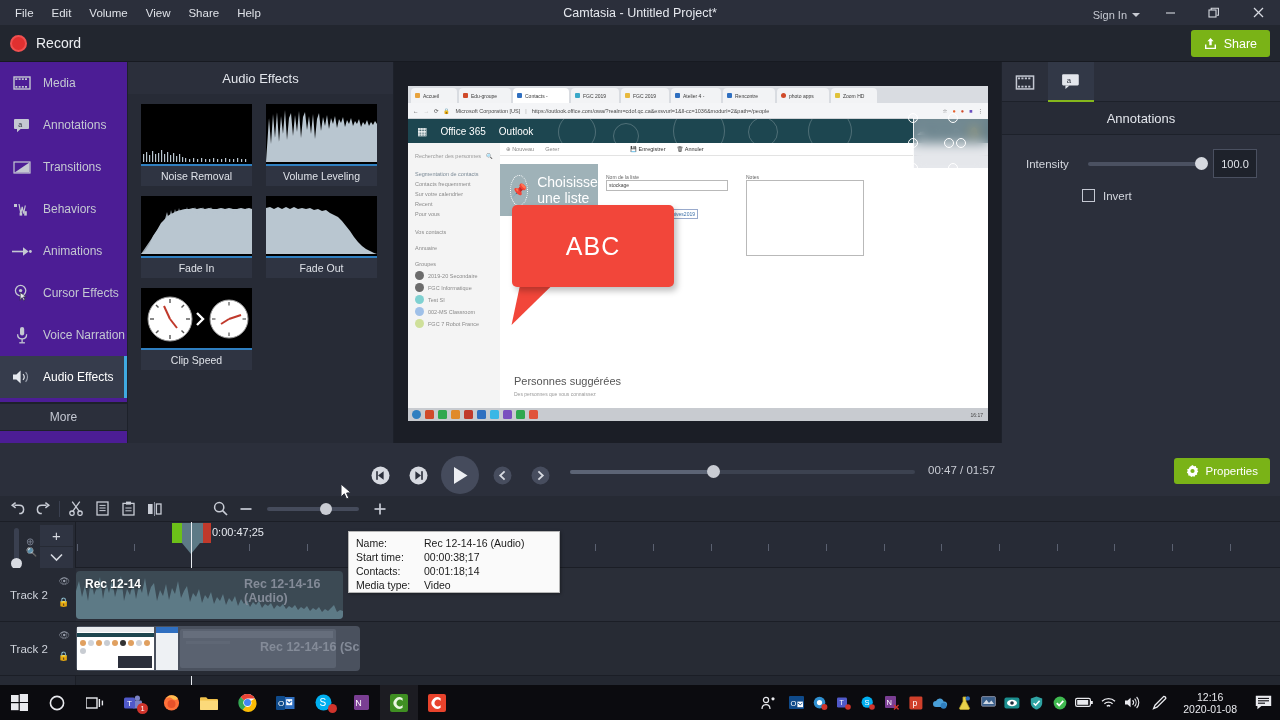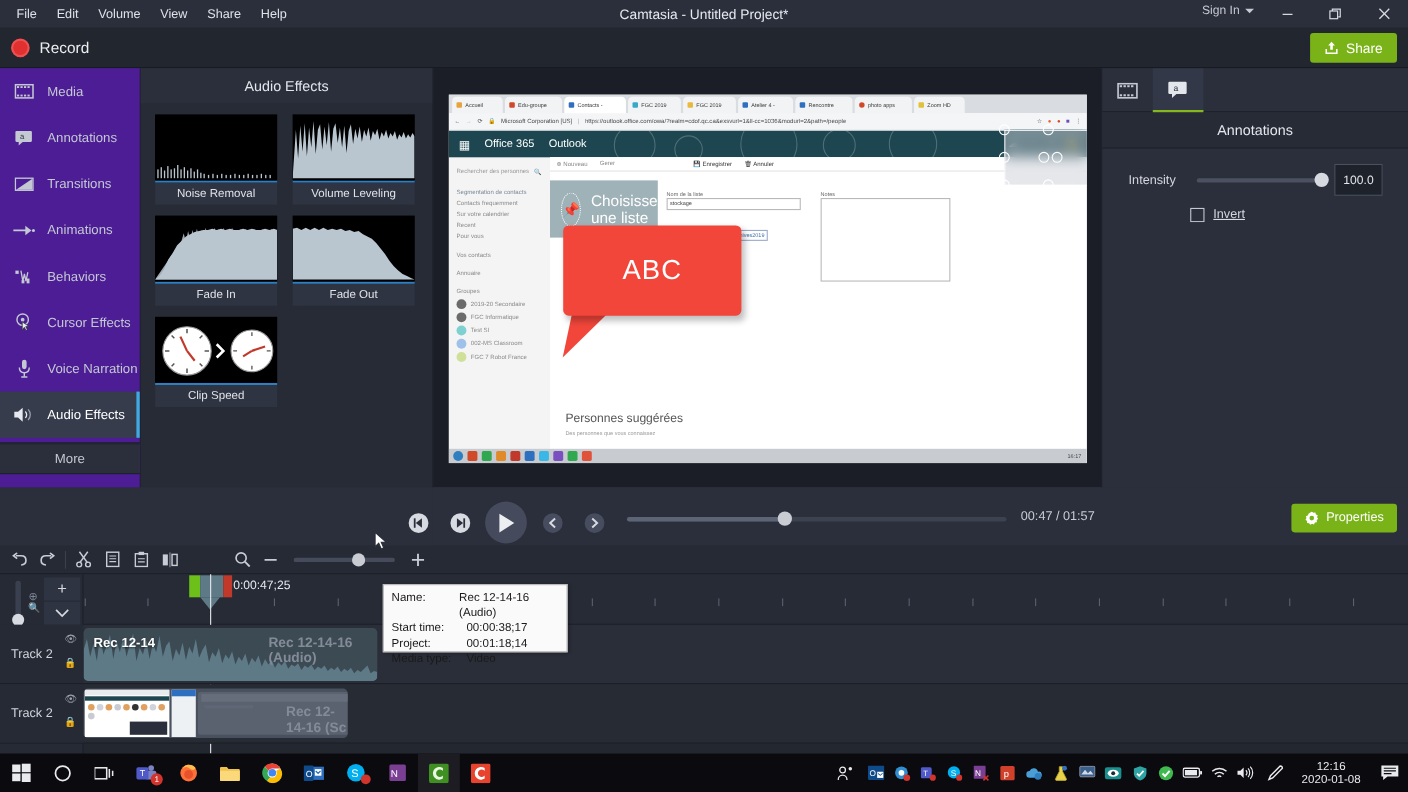--- a/index.html
+++ b/index.html
@@ -23,21 +23,21 @@
   .menu-item {
     padding:3px 9px; font-size:11.5px; color:#dfe2e8; cursor:default;
     white-space:nowrap;
   }
   .title-center {
     position:absolute; left:0; width:1280px; text-align:center;
     font-size:12.5px; color:#e6e9ef; pointer-events:none;
   }
   .title-right {
     position:absolute; right:0; top:0; height:25px;
-    display:flex; align-items:flex-start; gap:0px;
+    display:flex; align-items:flex-end; gap:0px;
   }
   .signin { font-size:11px; color:#c7cad2; padding:4px 8px; display:flex; align-items:center; gap:5px;}
   .caret-dn { width:0;height:0;border-left:4px solid transparent;border-right:4px solid transparent;border-top:4px solid #c7cad2; display:inline-block;}
   .win-btn {
     width:44px; height:25px; display:flex; align-items:center; justify-content:center;
     color:#d6d9e0; font-size:13px;
   }
 
   
   .toolbar {
@@ -182,21 +182,21 @@
   .rhead { height:33px; display:flex;align-items:center;justify-content:center; font-size:13px;
     color:#e3e6ec; background:#272b36; border-bottom:1px solid #1d212a;}
   .rsub { height:33px; display:flex;align-items:center;justify-content:center; font-size:12.5px;
     color:#e3e6ec; background:#22262f; border-bottom:1px solid #1d212a;}
   .prop-row { display:flex; align-items:center; padding:14px 0 0 24px; gap:10px;}
   .prop-lbl { font-size:11.5px; color:#d4d7de; width:52px;}
   .slider { position:relative; width:115px; height:4px; background:#4b5161; border-radius:2px;}
   .slider-knob { position:absolute; right:-5px; top:-5px; width:13px;height:13px;border-radius:50%;background:#d6d9df;}
   .numbox { width:44px; height:29px; background:#1e222b; border:1px solid #4a5060;
     font-size:11px; color:#e2e5ea; display:flex;align-items:center;justify-content:center;}
-  .chk-row { display:flex; align-items:flex-start; gap:8px; padding:11px 0 0 80px;text-decoration:underline;}
+  .chk-row { display:flex; align-items:flex-end; gap:8px; padding:11px 0 0 80px;}
   .chk { width:13px;height:13px;border:1.5px solid #c4c8d2; background:#2b2f3b;}
 
   
   .tl-toolbar { position:absolute; top:496px; left:0; width:1280px; height:26px;
      background:#262a34; display:flex; align-items:center; border-bottom:1px solid #1b1e26;}
   .tl-ico { width:26px;height:26px;display:flex;align-items:center;justify-content:center;color:#c8ccd5;}
   .tl-div { width:1px;height:16px;background:#3a4050;margin:0 3px;}
   .zoom-slider { position:relative; width:92px;height:4px;background:#454b5b;border-radius:2px;margin:0 8px;}
   .zoom-knob{position:absolute;left:53px;top:-4px;width:12px;height:12px;border-radius:50%;background:#c9ccd3;}
 
@@ -220,21 +220,21 @@
   .track-eyes { position:absolute; right:6px; top:8px; display:flex; flex-direction:column; gap:11px; }
   .clip { position:absolute; border-radius:4px; overflow:hidden; }
   .clip-audio { background:#3c4a54; }
   .wave { position:absolute; bottom:0; left:0; width:100%; height:100%; }
   .clip-lbl { position:absolute; left:9px; top:6px; font-size:12px; font-weight:bold; color:#fff;
      text-shadow:0 1px 2px rgba(0,0,0,.6); }
   .clip-lbl-dim { position:absolute; font-size:12.5px; color:#848b98; font-weight:bold;}
 
   
   .tooltip {
-    position:absolute; left:348px; top:531px; width:168px; height:62px;
+    position:absolute; left:348px; top:531px; width:212px; height:62px;
     background:#fafafa; border:1px solid #b5b5b5; padding:4px 7px;
     font-size:10.5px; color:#1a1a1a; box-shadow:1px 1px 3px rgba(0,0,0,.35);
     z-index:40;
   }
   .tt-row { display:flex; line-height:14px; }
   .tt-k { width:68px; }
 
   
   .wintb { position:absolute; left:0; top:685px; width:1280px; height:35px; background:#0b0b0f;
      display:flex; align-items:center; }
@@ -334,38 +334,38 @@
       <span class="rail-ico">
         <svg width="18" height="13" viewBox="0 0 18 13">
           <rect x="1" y="1" width="16" height="11" fill="none" stroke="#c4c8d2" stroke-width="1.2"></rect>
           <path d="M1.6 11.4 L16.4 1.6 V11.4 Z" fill="#c4c8d2"></path>
         </svg>
       </span>
       <span>Transitions</span>
     </div>
     <div class="rail-item">
       <span class="rail-ico">
-        <svg width="20" height="11" viewBox="0 0 20 11">
-          <line x1="0" y1="5.5" x2="12" y2="5.5" stroke="#c4c8d2" stroke-width="1.6"></line>
-          <path d="M11 1.2 L16.6 5.5 L11 9.8 Z" fill="#c4c8d2"></path>
-          <circle cx="18.4" cy="5.5" r="1.4" fill="#c4c8d2"></circle>
-        </svg>
-      </span>
-      <span>Animations</span>
-    </div>
-    <div class="rail-item">
-      <span class="rail-ico">
         <svg width="18" height="15" viewBox="0 0 18 15">
           <rect x="1" y="2" width="3" height="3" fill="#c4c8d2"></rect>
           <path d="M6 2 L7.8 11.5 L9.2 5 L10.6 11.5 L12.3 3.5" fill="none" stroke="#c4c8d2" stroke-width="1.2"></path>
           <rect x="6.6" y="10.6" width="2.6" height="3" fill="#c4c8d2"></rect>
           <rect x="11.2" y="9.2" width="2.6" height="4.4" fill="#c4c8d2"></rect>
         </svg>
       </span>
       <span>Behaviors</span>
+    </div>
+    <div class="rail-item">
+      <span class="rail-ico">
+        <svg width="20" height="11" viewBox="0 0 20 11">
+          <line x1="0" y1="5.5" x2="12" y2="5.5" stroke="#c4c8d2" stroke-width="1.6"></line>
+          <path d="M11 1.2 L16.6 5.5 L11 9.8 Z" fill="#c4c8d2"></path>
+          <circle cx="18.4" cy="5.5" r="1.4" fill="#c4c8d2"></circle>
+        </svg>
+      </span>
+      <span>Animations</span>
     </div>
     <div class="rail-item">
       <span class="rail-ico">
         <svg width="18" height="18" viewBox="0 0 18 18">
           <circle cx="7.6" cy="6.6" r="5.2" fill="none" stroke="#c4c8d2" stroke-width="1.3"></circle>
           <circle cx="7.6" cy="6.6" r="1.7" fill="#c4c8d2"></circle>
           <path d="M7.2 8.6 L7.2 16.4 L9.1 13.6 L10.6 16.4 L11.9 15.6 L10.4 13 L13.2 12.6 Z" fill="#e8eaee" stroke="#2b2f3b" stroke-width=".7"></path>
         </svg>
       </span>
       <span>Cursor Effects</span>
@@ -927,21 +927,21 @@
     </div>
 
     <div class="track" style="top:100px; height:54px; background:#272b34">
       <div class="track-hd">
         <span>Track 2</span>
         <div class="track-eyes">
           <span style="font-size:9px;color:#9aa0ad">👁</span>
           <span style="font-size:9px;color:#9aa0ad">🔒</span>
         </div>
       </div>
-      <div class="clip" style="left:76px;top:4px;width:240px;height:45px;background:#4a515e">
+      <div class="clip" style="left:76px;top:4px;width:284px;height:45px;background:#4a515e">
         <div style="position:absolute;left:1px;top:1px;width:77px;height:43px;background:#fff;overflow:hidden">
           <div style="height:5px;background:#e9ecef"></div>
           <div style="height:4px;background:#1d4650;margin:1px 0"></div>
           <div style="display:flex;flex-wrap:wrap;gap:2px;padding:2px 3px">
             <span style="width:6px;height:6px;border-radius:50%;background:#e0a060"></span>
             <span style="width:6px;height:6px;border-radius:50%;background:#d0d4da"></span>
             <span style="width:6px;height:6px;border-radius:50%;background:#e0a060"></span>
             <span style="width:6px;height:6px;border-radius:50%;background:#c8ccd2"></span>
             <span style="width:6px;height:6px;border-radius:50%;background:#e0a060"></span>
             <span style="width:6px;height:6px;border-radius:50%;background:#333"></span>
@@ -968,21 +968,21 @@
   <div class="tooltip">
     <div class="tt-row">
       <span class="tt-k">Name:</span>
       <span>Rec 12-14-16 (Audio)</span>
     </div>
     <div class="tt-row">
       <span class="tt-k">Start time:</span>
       <span>00:00:38;17</span>
     </div>
     <div class="tt-row">
-      <span class="tt-k">Project:</span>
+      <span class="tt-k">Contacts:</span>
       <span>00:01:18;14</span>
     </div>
     <div class="tt-row">
       <span class="tt-k">Media type:</span>
       <span>Video</span>
     </div>
   </div>
 
   <div class="cursor-arrow">
     <svg width="13" height="18" viewBox="0 0 13 18">

